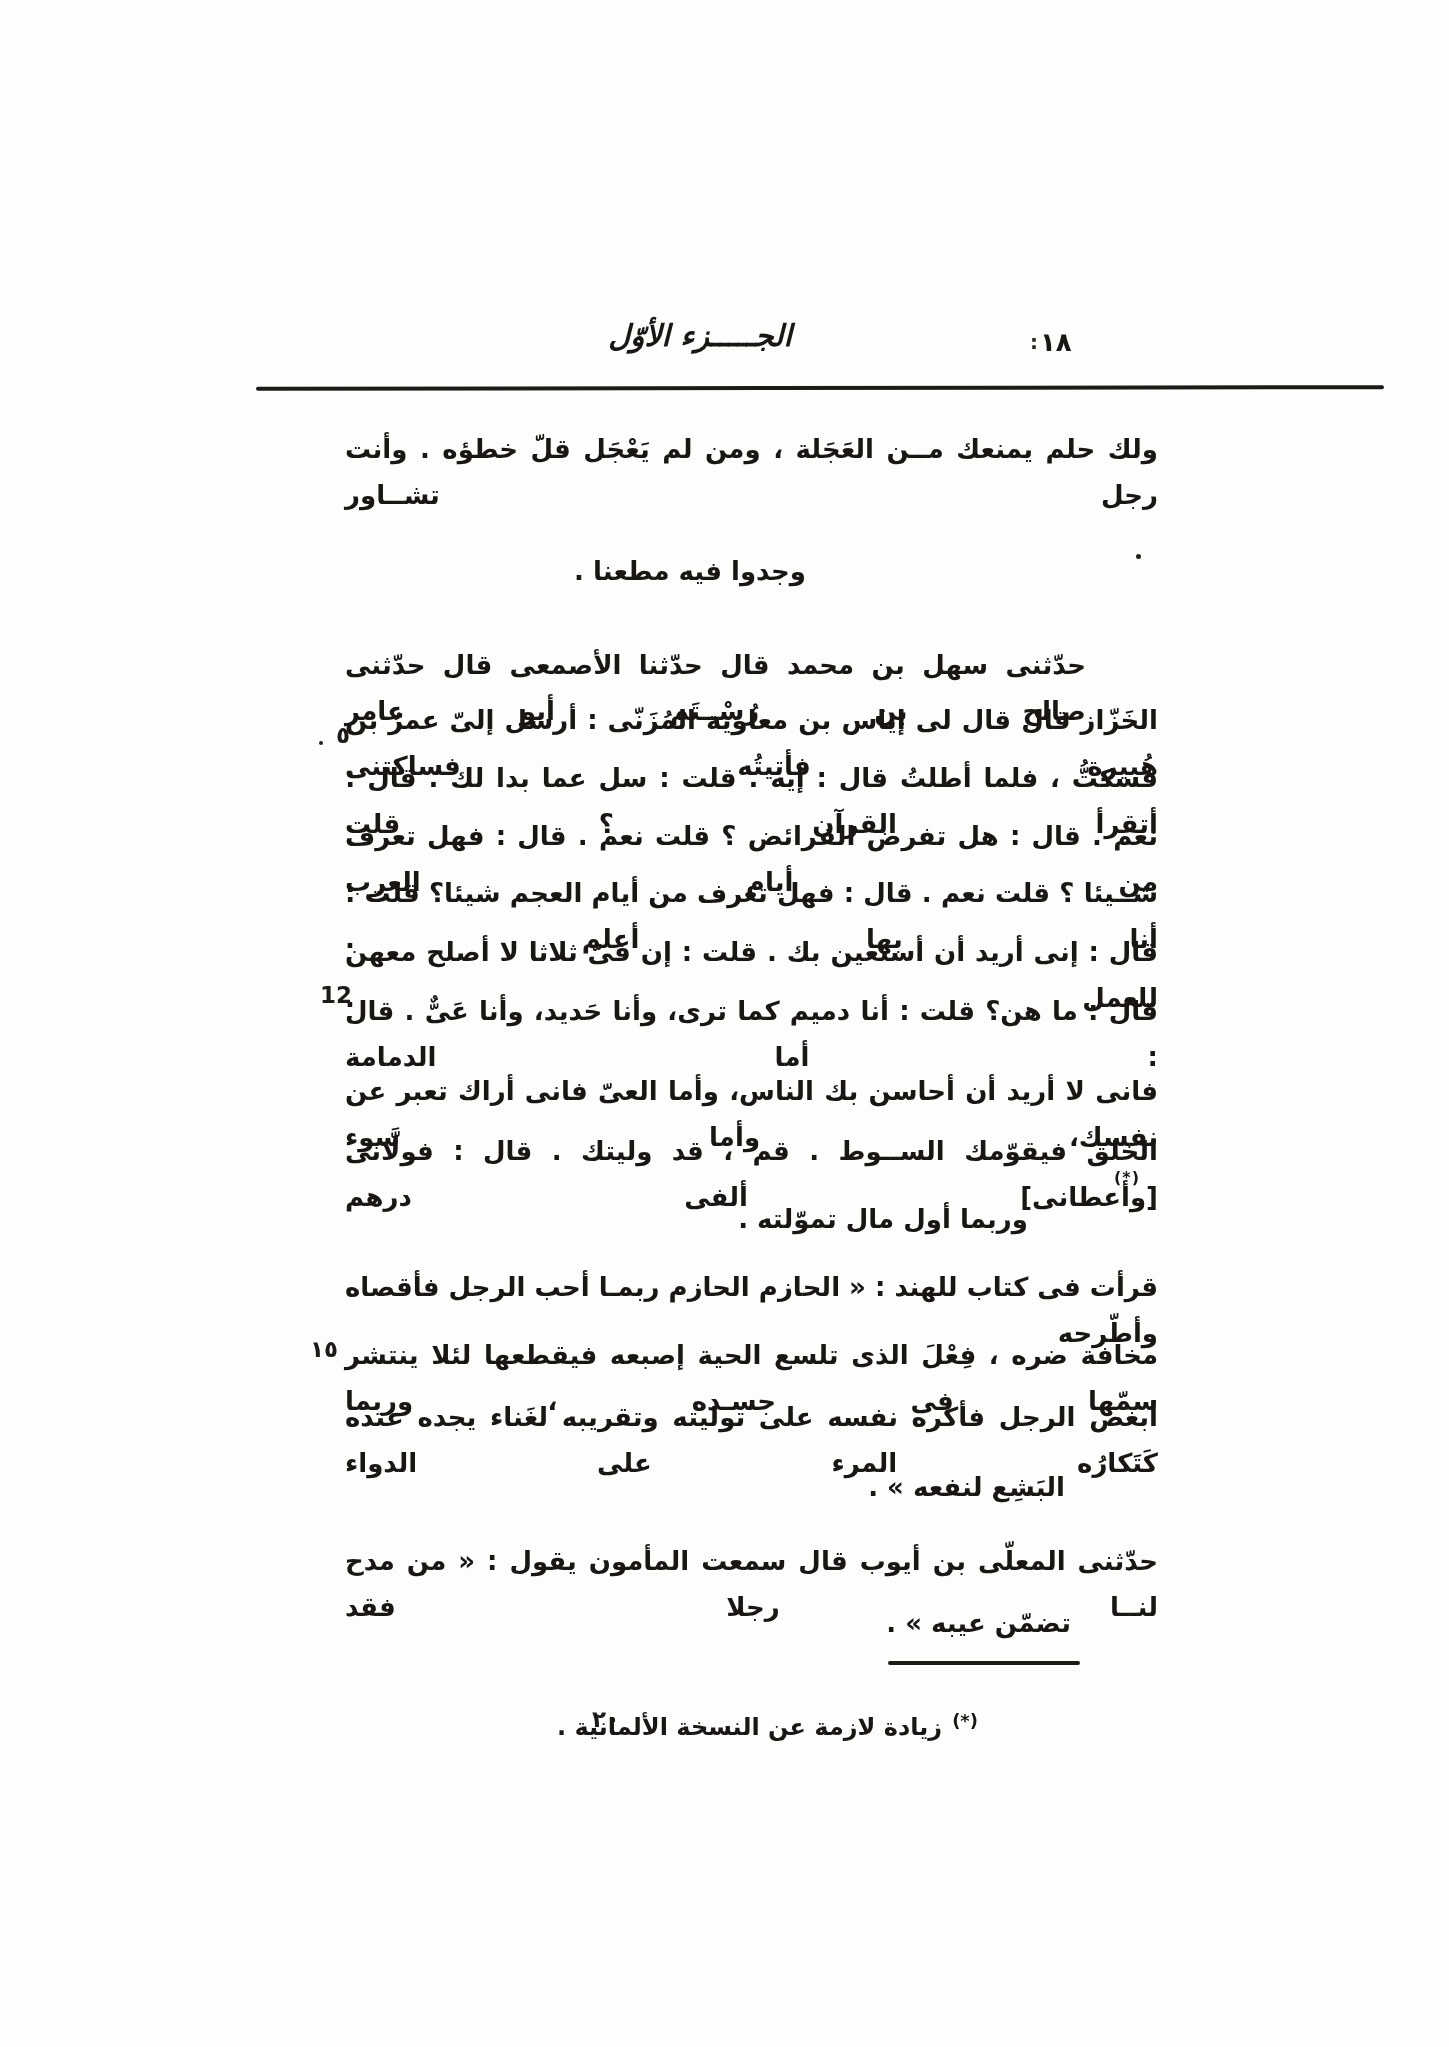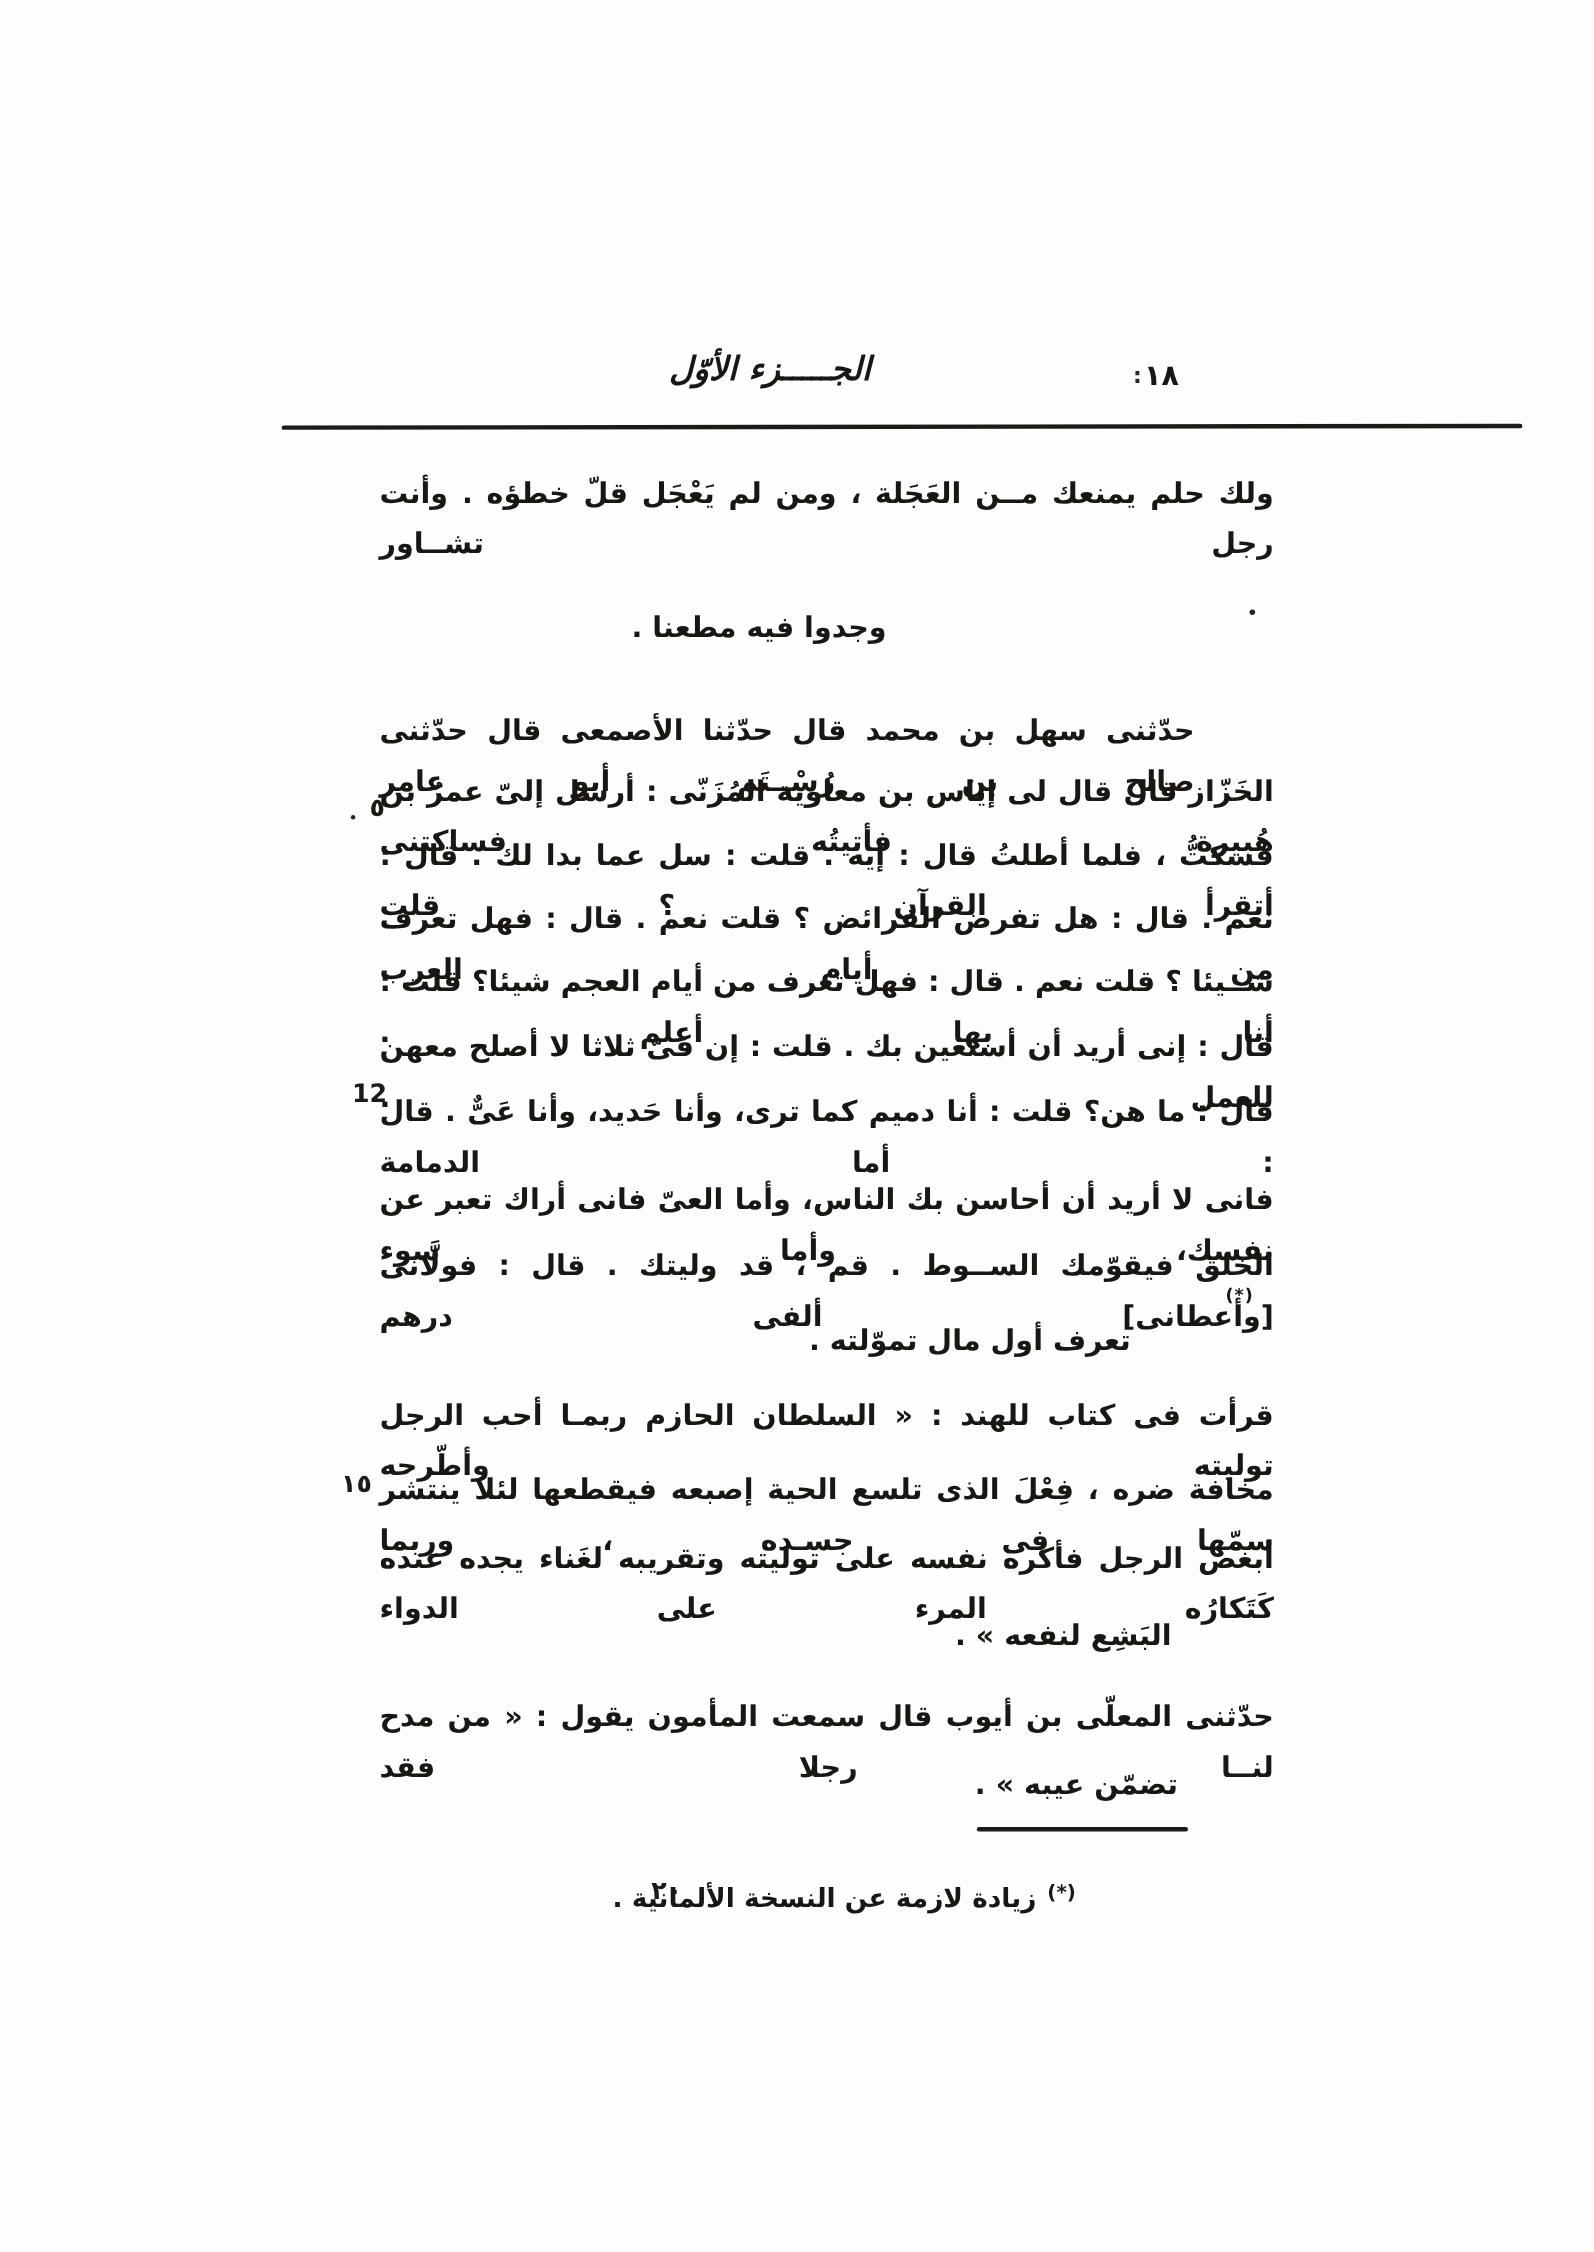--- a/index.html
+++ b/index.html
@@ -103,22 +103,22 @@
   <div class="line l7">نعم . قال : هل تفرض الفرائض ؟ قلت نعم . قال : فهل تعرف من أيام العرب</div>
   <div class="line l8">شــيئا ؟ قلت نعم . قال : فهل تعرف من أيام العجم شيئا؟ قلت : أنا بها أعلم .</div>
   <div class="line l9">قال : إنى أريد أن أستعين بك . قلت : إن فىّ ثلاثا لا أصلح معهن للعمل .</div>
   <div class="line l10">قال : ما هن؟ قلت : أنا دميم كما ترى، وأنا حَديد، وأنا عَىٌّ . قال : أما الدمامة</div>
   <div class="line l11">فانى لا أريد أن أحاسن بك الناس، وأما العىّ فانى أراك تعبر عن نفسك، وأما سوء</div>
 
   <div class="line l12">
     <span>الخلق فيقوّمك الســوط . قم ، قد وليتك . قال : فولَّانى </span><span class="bracket-wrap"><span class="star-sup">(*)</span><span>[وأعطانى]</span></span><span> ألفى درهم</span>
   </div>
 
-  <div class="line short l13">تعرف أول مال تموّلته .</div>
-  <div class="line l14">قرأت فى كتاب للهند : « السلطان الحازم ربمـا أحب الرجل توليته وأطّرحه</div>
+  <div class="line short l13">وربما أول مال تموّلته .</div>
+  <div class="line l14">قرأت فى كتاب للهند : « الحازم الحازم ربمـا أحب الرجل فأقصاه وأطّرحه</div>
   <div class="line l15">مخافة ضره ، فِعْلَ الذى تلسع الحية إصبعه فيقطعها لئلا ينتشر سمّها فى جسـده ، وربما</div>
   <div class="line l16">أبغض الرجل فأكره نفسه على توليته وتقريبه لغَناء يجده عنده كَتَكارُه المرء على الدواء</div>
   <div class="line short l17">البَشِع لنفعه » .</div>
   <div class="line l18">حدّثنى المعلّى بن أيوب قال سمعت المأمون يقول : « من مدح لنــا رجلا فقد</div>
   <div class="line short l19">تضمّن عيبه » .</div>
 
   <div class="marker m5">٥</div>
   <div class="marker m10">12</div>
   <div class="marker m15">١٥</div>
   <div class="marker m20">٢٠</div>

